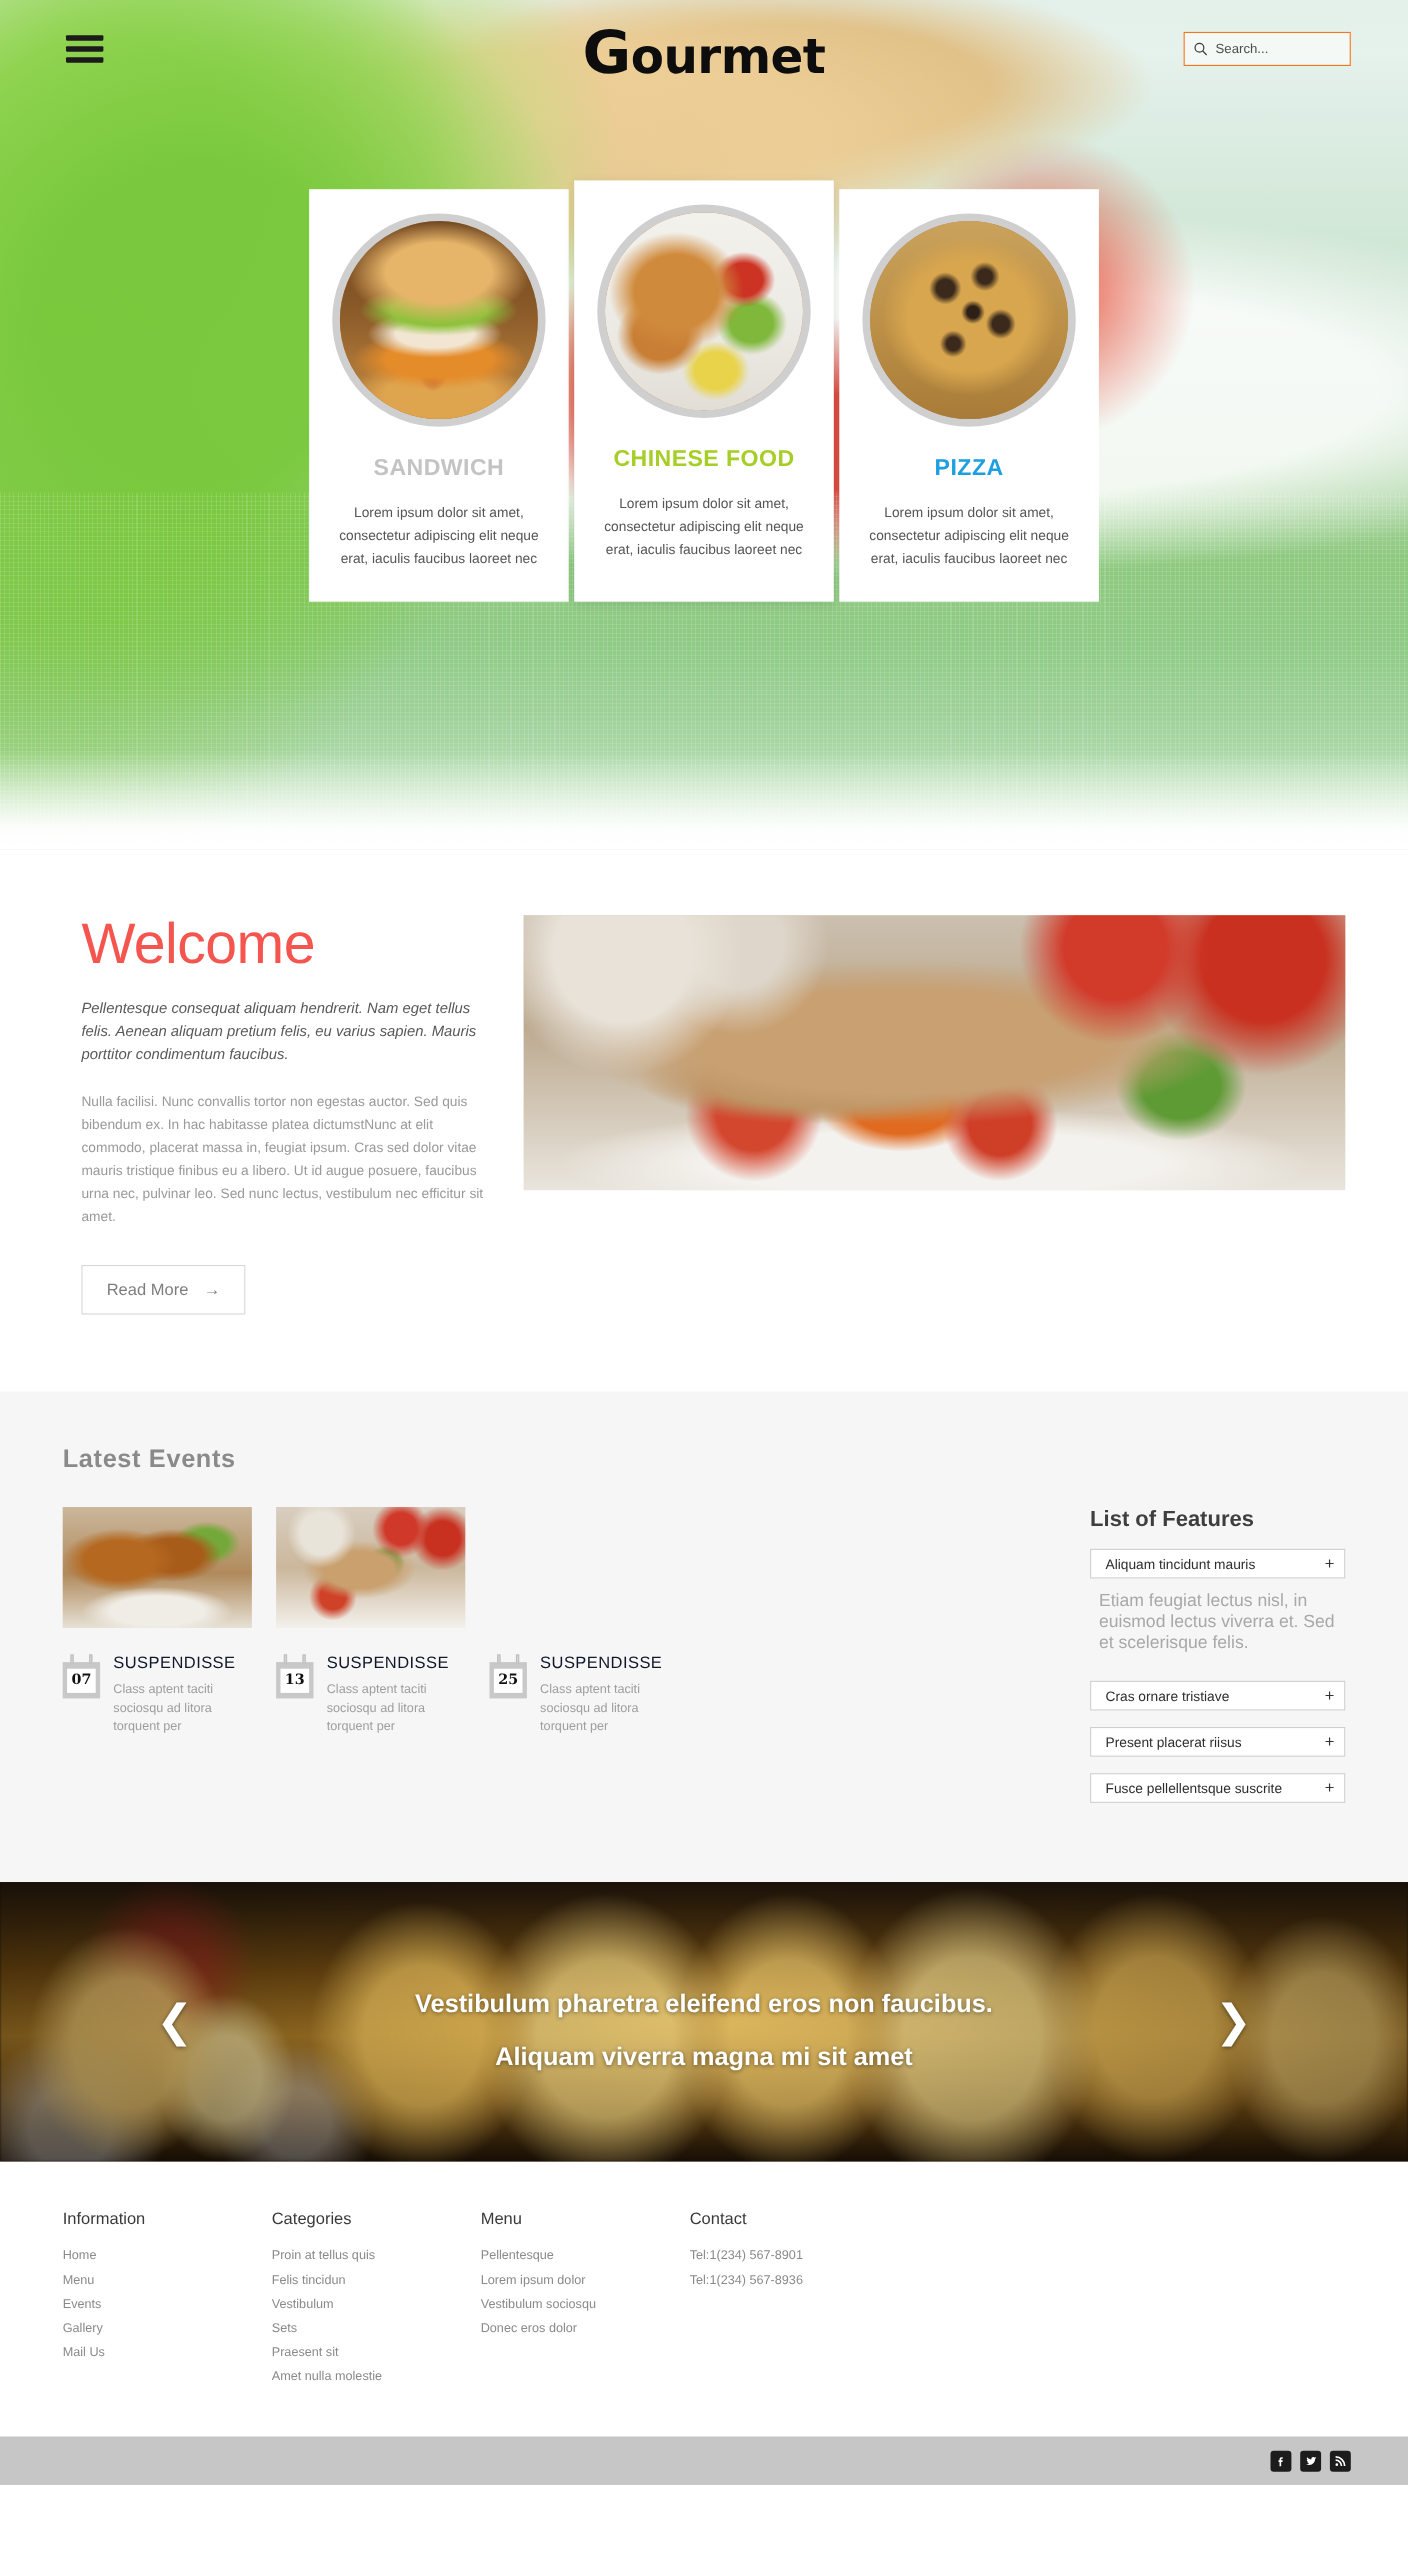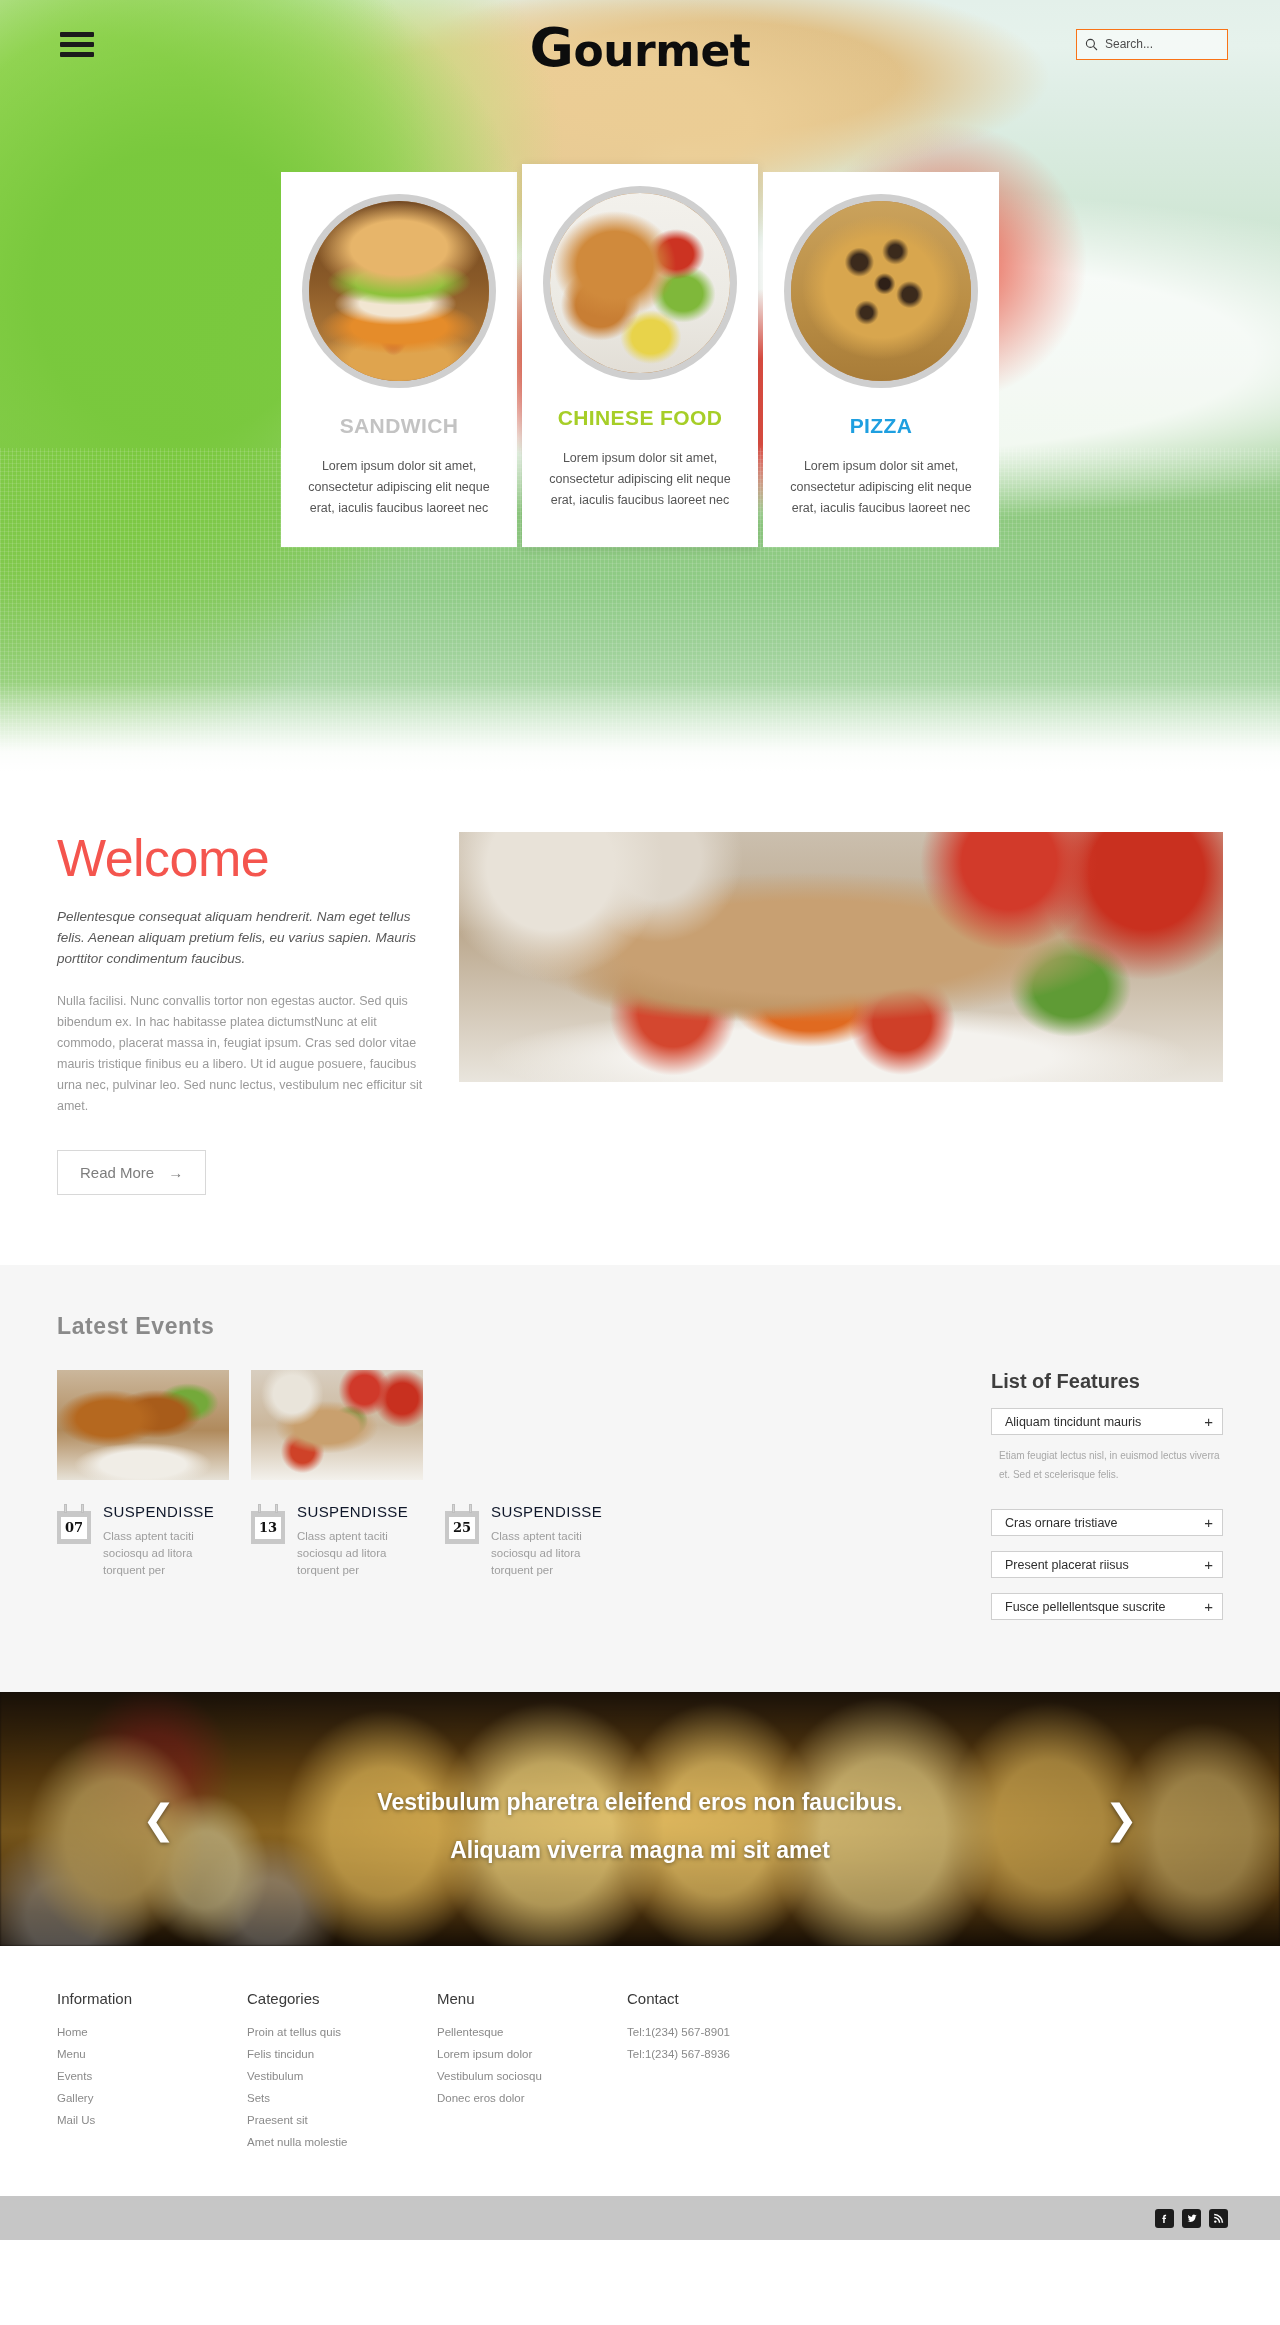--- a/index.html
+++ b/index.html
@@ -148,20 +148,21 @@
     margin-bottom: 18px;
   }
   .c-text {
     font-size: 12.5px; line-height: 21px; color: #555;
   }
 
   
   .welcome {
     display: flex; padding: 60px 57px 70px; gap: 32px;
     background: #fff;
+    margin-left: 17px;
   }
   .w-left { width: 370px; }
   .w-title {
     font-size: 52px; font-weight: 400; color: #f4554e;
     letter-spacing: -0.5px; margin-bottom: 22px; line-height: 1;
   }
   .w-lead {
     font-style: italic; font-size: 13.5px; line-height: 21px;
     color: #585858; margin-bottom: 22px;
   }
@@ -267,21 +268,21 @@
   }
   .acc-head {
     border: 1px solid #cfcfcf; background: #fff;
     height: 27px; display: flex; align-items: center;
     padding: 0 9px 0 13px; font-size: 12.5px; color: #2e2e2e;
     margin-bottom: 8px; cursor: pointer; margin-top: 15px;
   }
   .acc-head span:first-child { flex: 1; }
   .acc-plus { font-size: 15px; color: #333; line-height: 1; }
   .acc-body {
-    font-size: 10px; line-height: 19px; color: #a8a8a8;
+    font-size: 16px; line-height: 19px; color: #a8a8a8;
     padding: 3px 0 10px 8px;
   }
 
   
   .carousel {
     position: relative; height: 254px; overflow: hidden;
     background: #20160c;
   }
   .car-bg {
     position: absolute; inset: 0;

